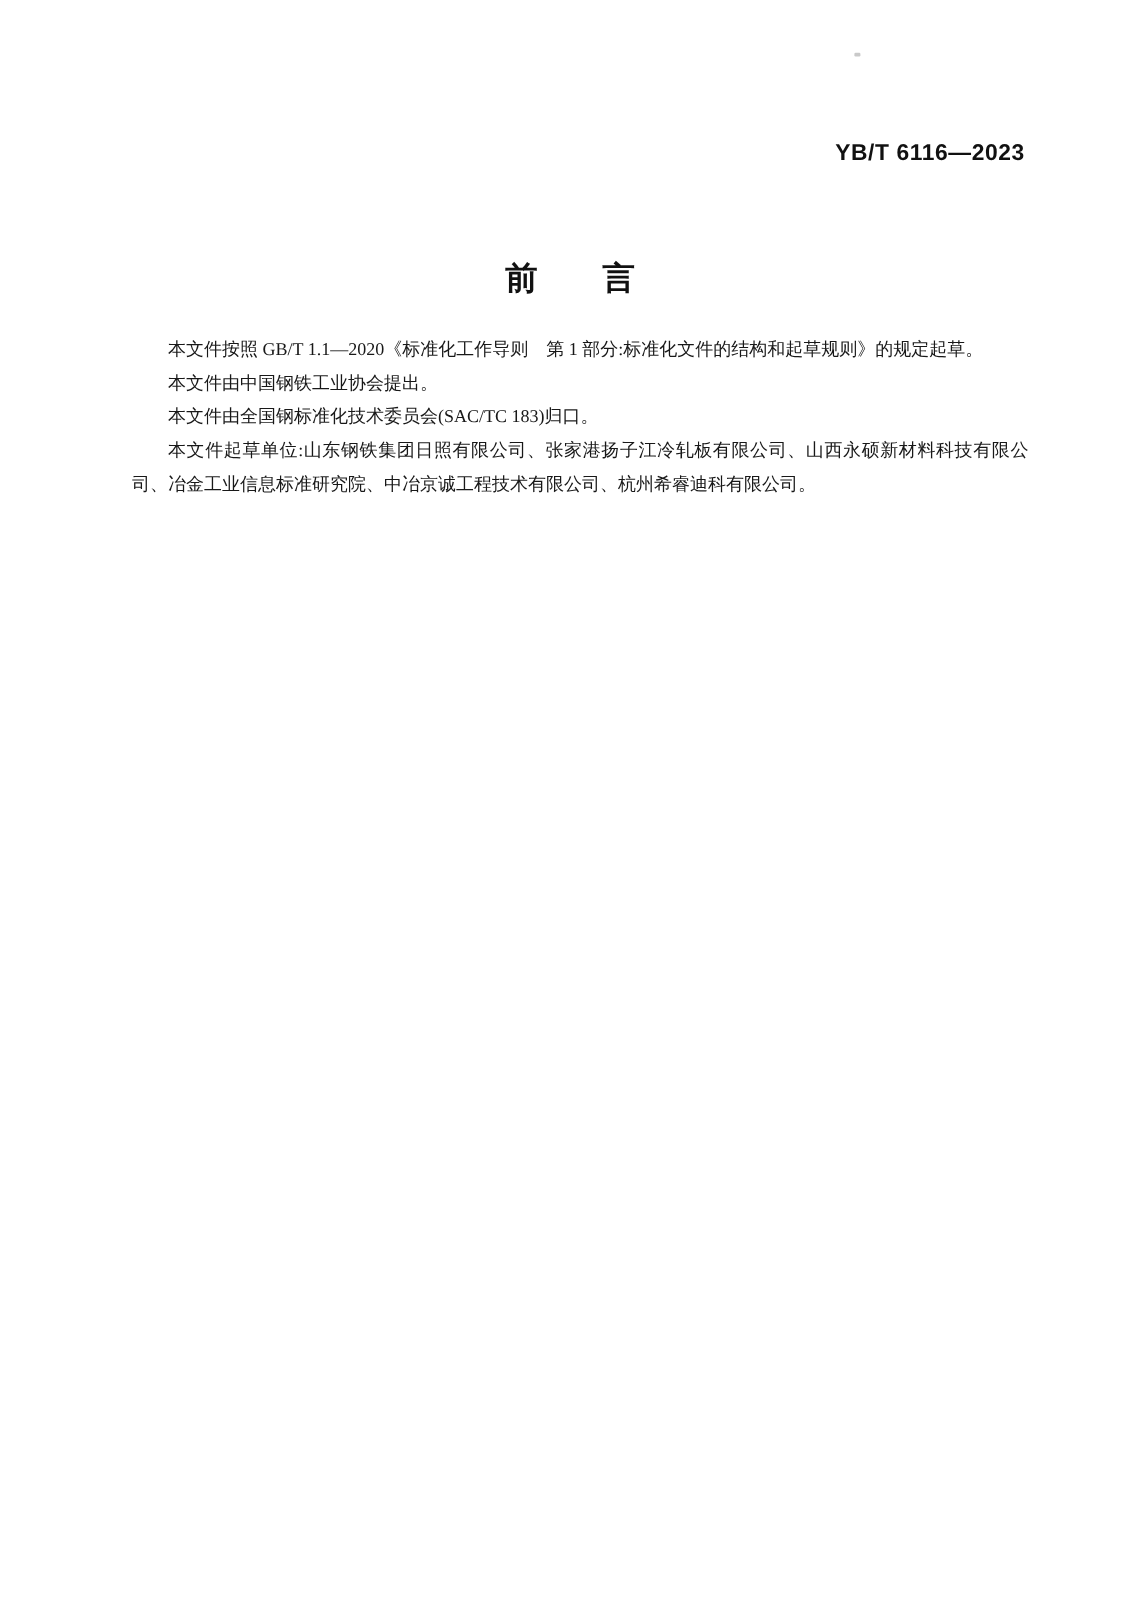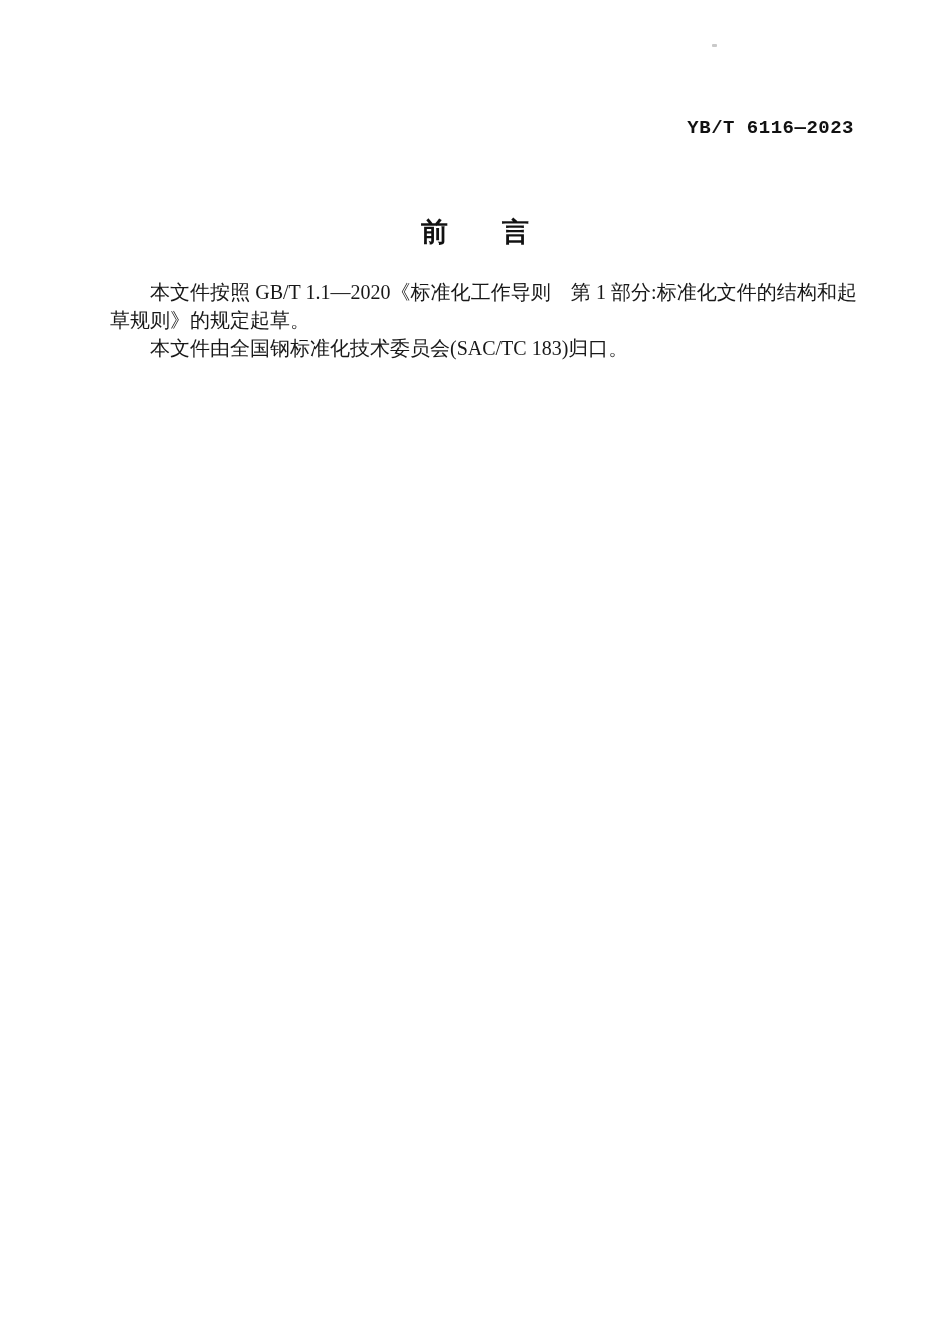--- a/index.html
+++ b/index.html
@@ -22,21 +22,21 @@
     left: 712px;
     width: 5px;
     height: 3px;
     background: #c9c9c9;
     border-radius: 1px;
   }
   .doc-number {
     position: absolute;
     top: 117px;
     right: 96px;
-    font-family: Liberation Mono, monospace;
+    font-family: Liberation Sans, sans-serif;
     font-weight: 700;
     font-size: 19px;
     letter-spacing: 0.5px;
     color: #111111;
     white-space: nowrap;
   }
   .foreword-title {
     position: absolute;
     top: 196px;
     left: 0;
@@ -46,21 +46,21 @@
     font-weight: 700;
     font-size: 27px;
     color: #111111;
     white-space: pre;
   }
   .content {
     position: absolute;
     top: 278px;
     left: 110px;
     width: 747px;
-    font-size: 20px;
+    font-size: 15px;
     line-height: 28px;
     text-align: justify;
     color: #181818;
   }
   .content p {
     margin: 0;
     padding: 0;
     text-indent: 2em;
   }
 </style>
@@ -70,16 +70,18 @@
 <div class="page">
 
   <div class="scan-artifact"></div>
 
   <div class="doc-number">YB/T 6116—2023</div>
 
   <h1 class="foreword-title">前　　言</h1>
 
   <div class="content">
     <p>本文件按照 GB/T 1.1—2020《标准化工作导则　第 1 部分:标准化文件的结构和起草规则》的规定起草。</p>
+    <p>本文件由中国钢铁工业协会提出。</p>
     <p>本文件由全国钢标准化技术委员会(SAC/TC 183)归口。</p>
+    <p>本文件起草单位:山东钢铁集团日照有限公司、张家港扬子江冷轧板有限公司、山西永硕新材料科技有限公司、冶金工业信息标准研究院、中冶京诚工程技术有限公司、杭州希睿迪科有限公司。</p>
   </div>
 
 </div>
 
 </body></html>

